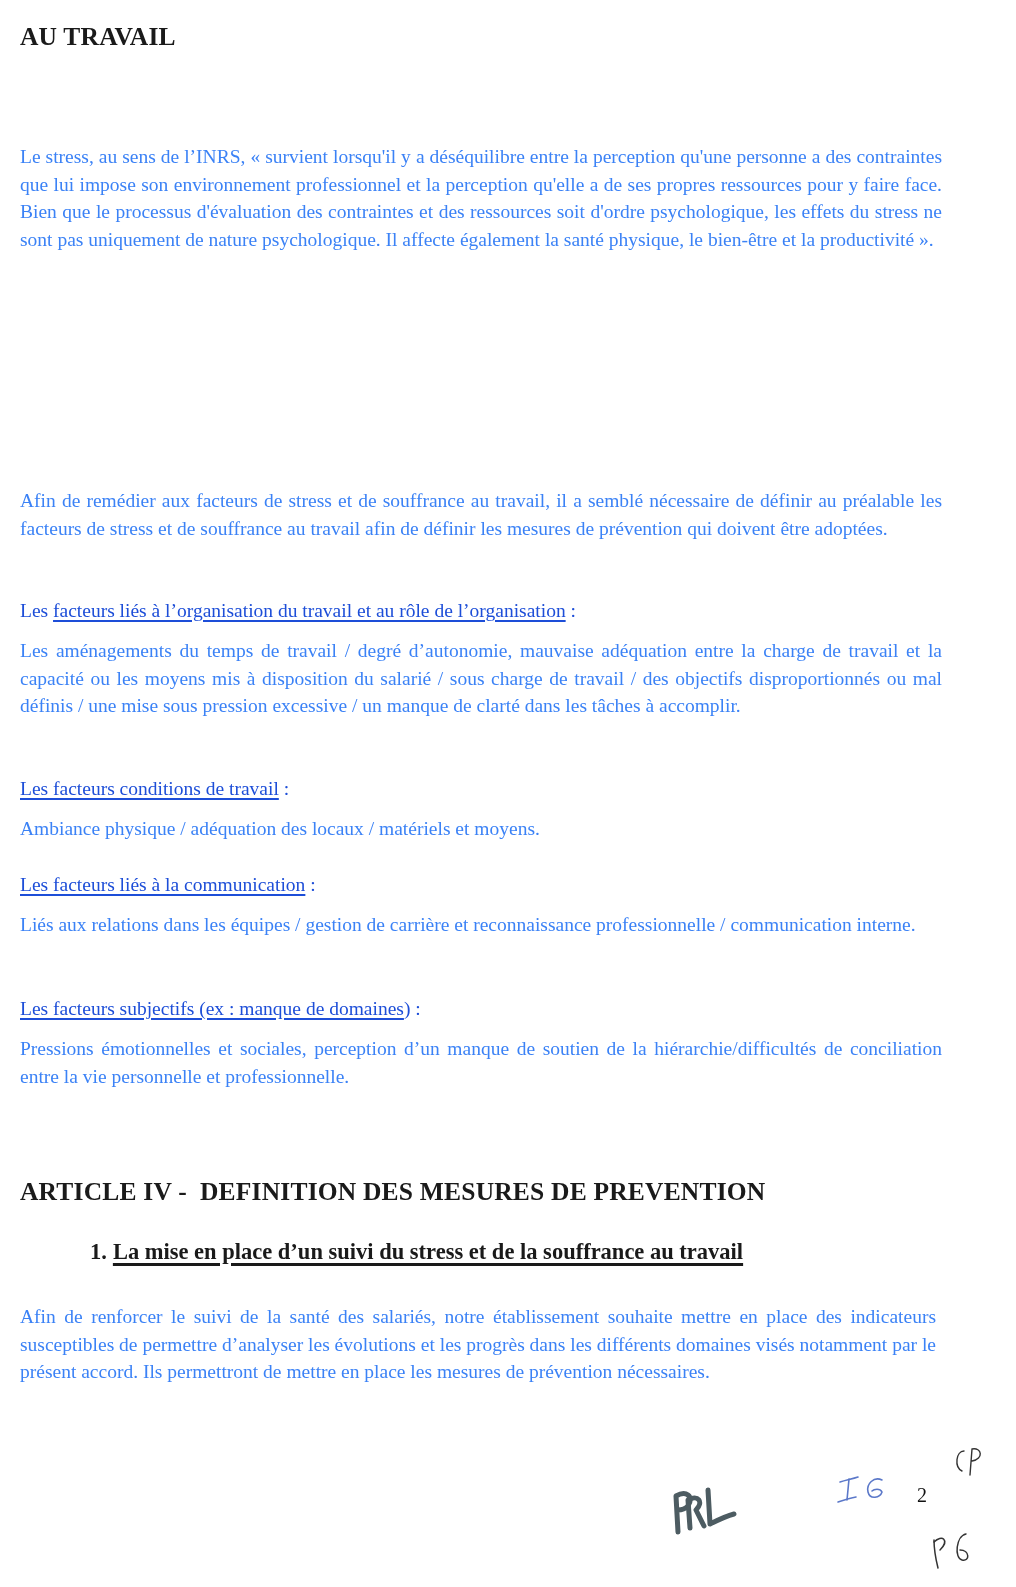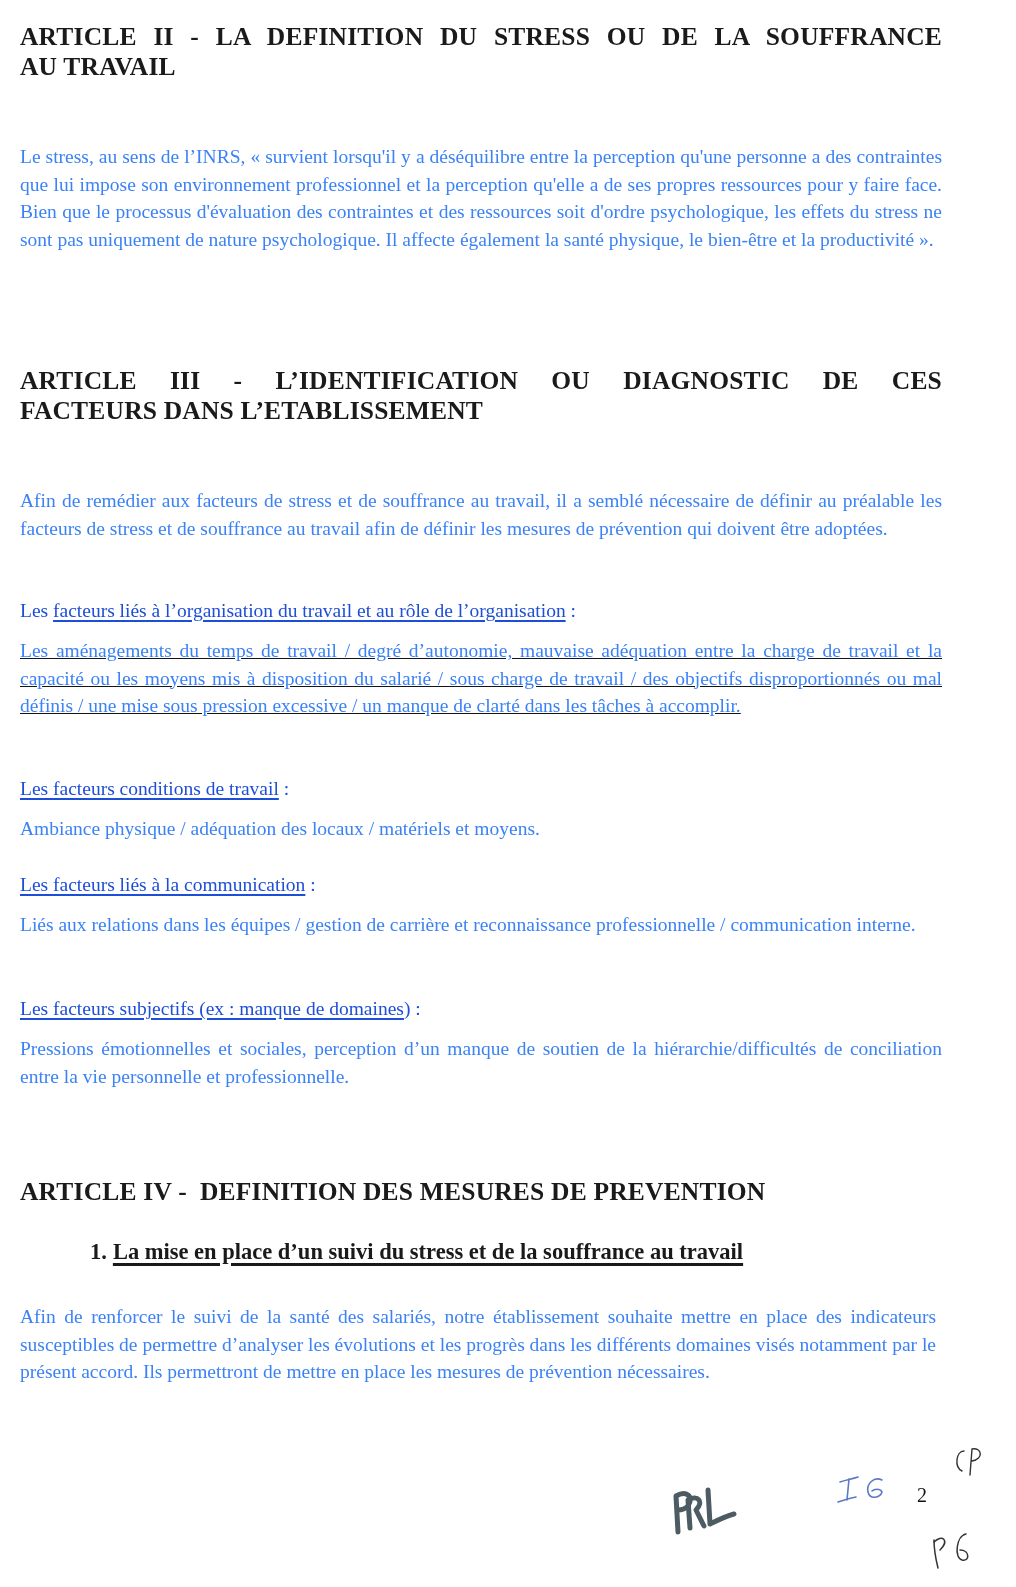--- a/index.html
+++ b/index.html
@@ -73,41 +73,36 @@
     .annot {
       position: absolute;
     }
   </style>
 </head>
 <body>
 
 <div class="page">
 
   <div class="blk" style="top:22px;">
-    <p class="h-article" style="text-align:justify;text-align-last:justify;">ARTICLE II - LA DEFINITION DU STRESS OU DE LA SOUFFRANCE</p>
     <p class="h-article">AU TRAVAIL</p>
   </div>
 
   <div class="blk" style="top:143px;">
     <p class="para last-left">Le stress, au sens de l’INRS, « survient lorsqu'il y a déséquilibre entre la perception qu'une personne a des contraintes que lui impose son environnement professionnel et la perception qu'elle a de ses propres ressources pour y faire face. Bien que le processus d'évaluation des contraintes et des ressources soit d'ordre psychologique, les effets du stress ne sont pas uniquement de nature psychologique. Il affecte également la santé physique, le bien-être et la productivité ».</p>
   </div>
 
-  <div class="blk" style="top:366px;">
-    <p class="h-article" style="text-align:justify;text-align-last:justify;">ARTICLE III - L’IDENTIFICATION OU DIAGNOSTIC DE CES</p>
-    <p class="h-article">FACTEURS DANS L’ETABLISSEMENT</p>
-  </div>
 
   <div class="blk" style="top:487px;">
     <p class="para last-left">Afin de remédier aux facteurs de stress et de souffrance au travail, il a semblé nécessaire de définir au préalable les facteurs de stress et de souffrance au travail afin de définir les mesures de prévention qui doivent être adoptées.</p>
   </div>
 
   <div class="blk" style="top:597px;">
     <p class="subhead"><span>Les </span><span class="u">facteurs liés à l’organisation du travail et au rôle de l’organisation</span><span> :</span></p>
   </div>
-  <div class="blk" style="top:637px;text-decoration:underline;">
+  <div class="blk" style="top:637px;">
     <p class="para last-left">Les aménagements du temps de travail / degré d’autonomie, mauvaise adéquation entre la charge de travail et la capacité ou les moyens mis à disposition du salarié / sous charge de travail / des objectifs disproportionnés ou mal définis / une mise sous pression excessive / un manque de clarté dans les tâches à accomplir.</p>
   </div>
 
   <div class="blk" style="top:775px;">
     <p class="subhead"><span></span><span class="u">Les facteurs conditions de travail</span><span> :</span></p>
   </div>
   <div class="blk" style="top:815px;">
     <p class="para last-left">Ambiance physique / adéquation des locaux / matériels et moyens.</p>
   </div>
 

